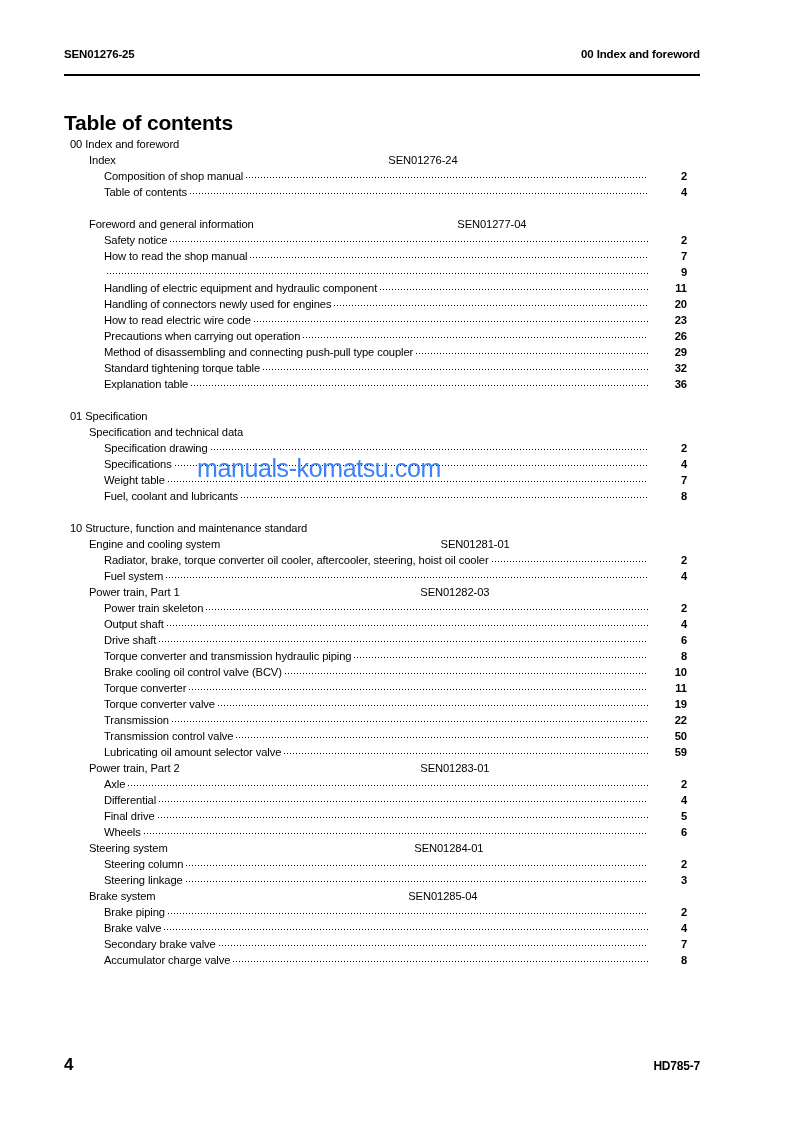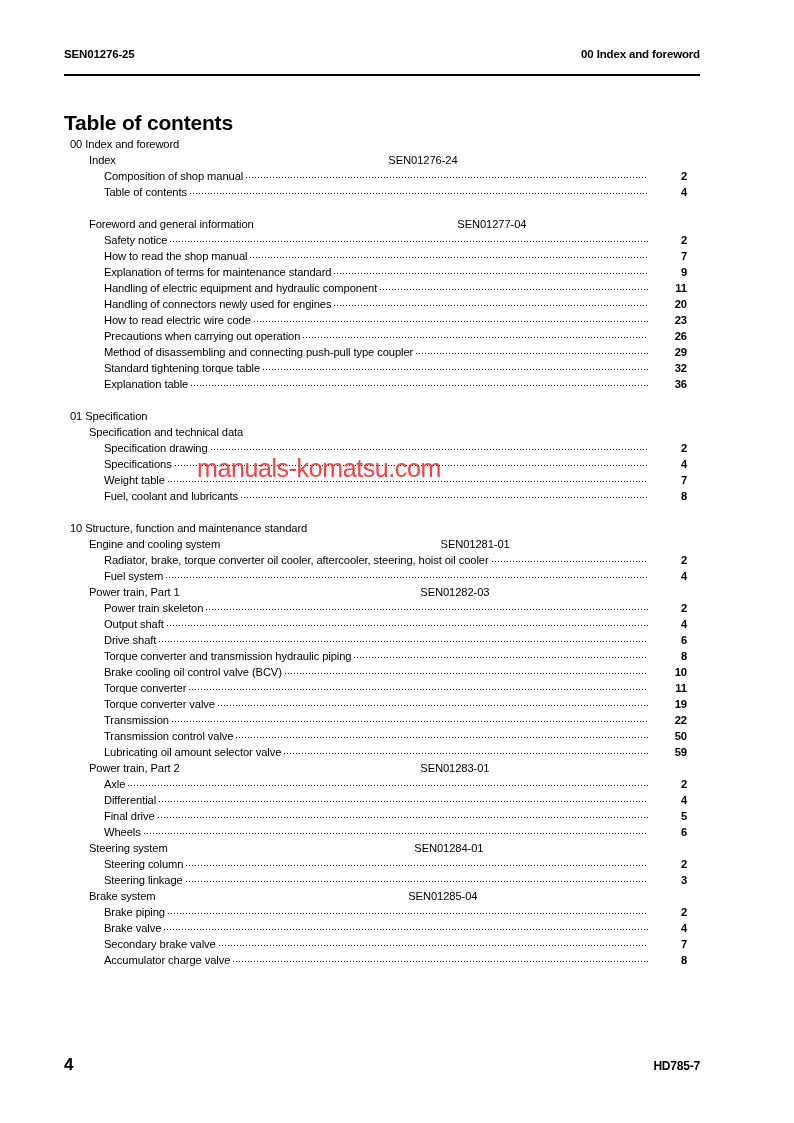--- a/index.html
+++ b/index.html
@@ -125,21 +125,21 @@
     padding-right: 13px;
   }
 
   
   .watermark {
     position: absolute;
     left: 197px;
     top: 456px;
     font-size: 25px;
     font-weight: normal;
-    color: #ef4444;
+    color: #3b82f6;
     letter-spacing: -0.4px;
     line-height: 1;
     white-space: nowrap;
     pointer-events: none;
   }
 
   
   .page-footer {
     position: absolute;
     left: 64px;
@@ -200,21 +200,20 @@
           <span class="label">Safety notice</span>
           <span class="leader"></span>
           <span class="pagenum">2</span>
         </div>
         <div class="row lvl2">
           <span class="label">How to read the shop manual</span>
           <span class="leader"></span>
           <span class="pagenum">7</span>
         </div>
         <div class="row lvl2">
-          <span class="label">Explanation of terms for maintenance standard</span>
           <span class="leader"></span>
           <span class="pagenum">9</span>
         </div>
         <div class="row lvl2">
           <span class="label">Handling of electric equipment and hydraulic component</span>
           <span class="leader"></span>
           <span class="pagenum">11</span>
         </div>
         <div class="row lvl2">
           <span class="label">Handling of connectors newly used for engines</span>

